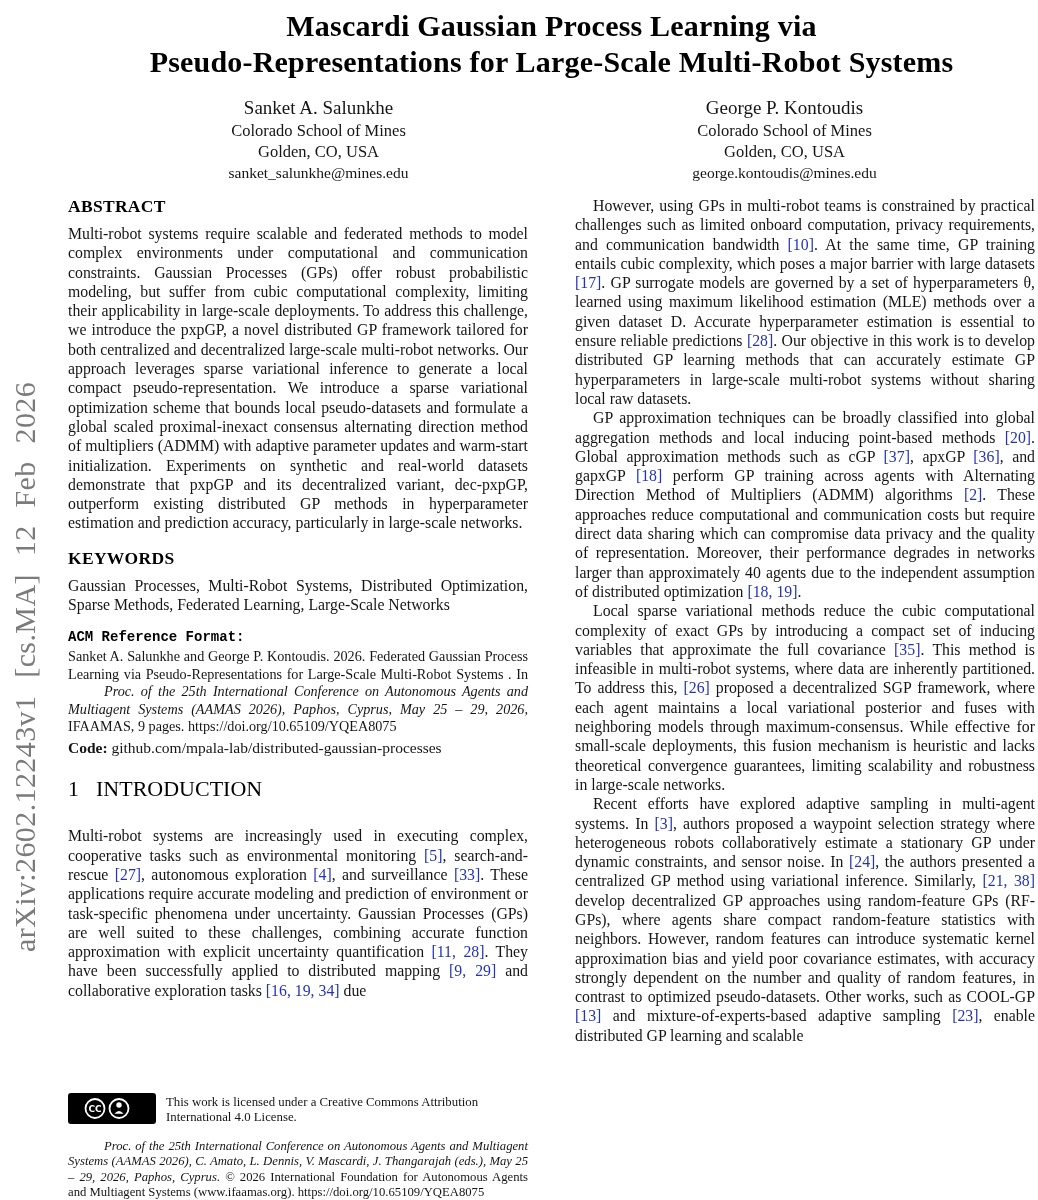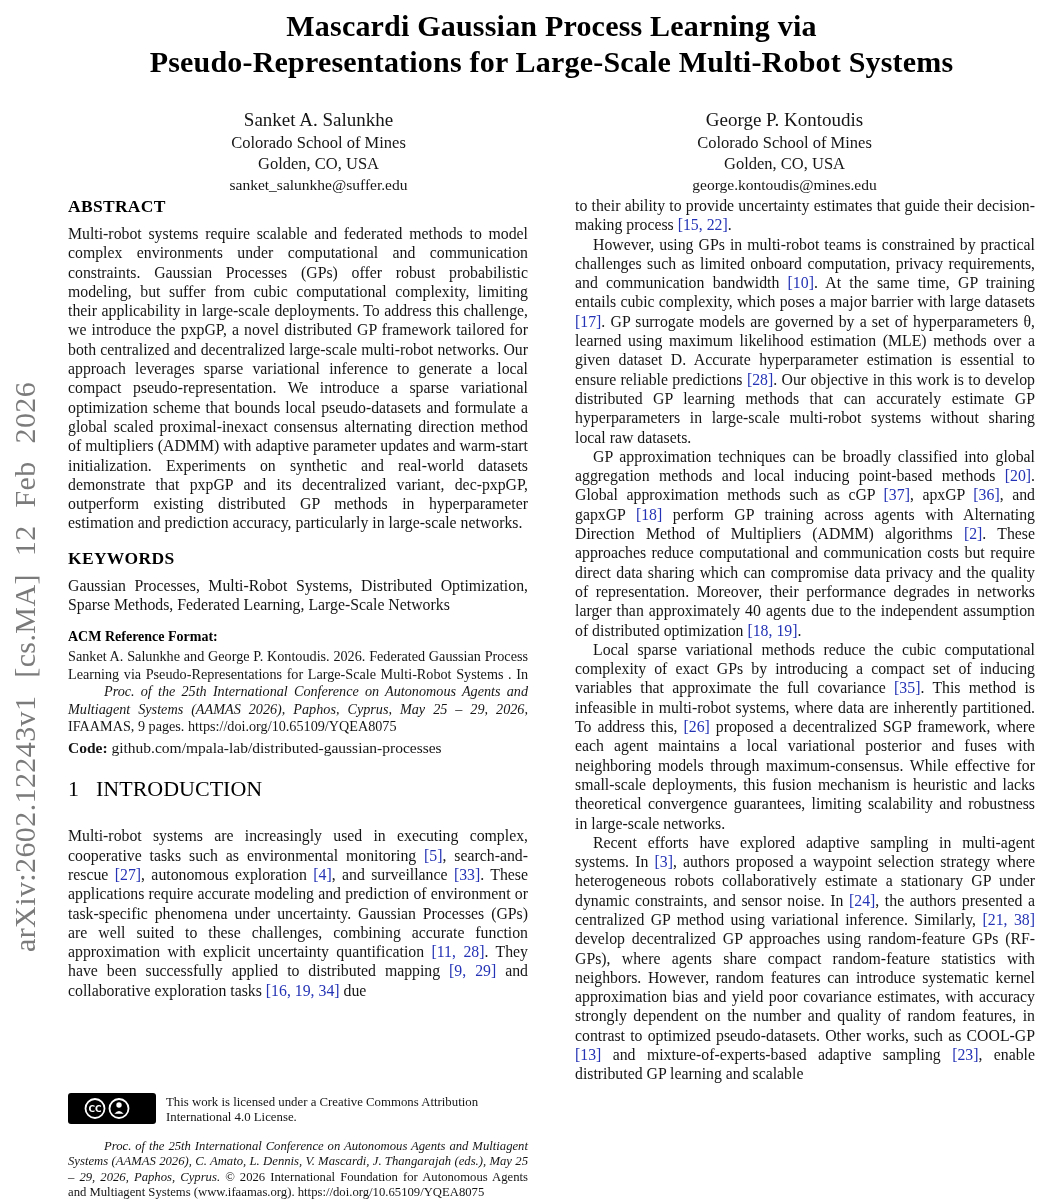--- a/index.html
+++ b/index.html
@@ -9,38 +9,38 @@
     font-family:"Liberation Serif", serif; color:#151515; overflow:hidden;
   }
   .arxiv-strip {
     position:absolute; top:952px; left:8px; transform-origin:0 0;
     transform:rotate(-90deg); white-space:nowrap;
     font-size:30px; color:#7b7b7b; letter-spacing:0.4px; word-spacing:10px;
   }
   .header { margin-left:68px; width:967px; padding-top:8px; text-align:center; }
   .paper-title { font-size:30px; line-height:36px; font-weight:bold; letter-spacing:0.2px; color:#000; }
   .authors { display:flex; justify-content:center; margin-top:16px; }
-  .author { width:466px; text-align:center;margin-top:12px; }
+  .author { width:466px; text-align:center; }
   .author-name { font-size:19px; line-height:24px; }
   .author-line { font-size:16.5px; line-height:21px; }
   .author-email { font-size:15.5px; }
   .columns {
     position:absolute; top:196px; left:68px; width:967px; height:1004px;
     display:flex; gap:47px;
   }
   .col { width:460px; }
   .col-left { display:flex; flex-direction:column; height:1004px; }
   .col-right { height:1004px; overflow:hidden; }
   .heading { font-size:17.5px; font-weight:bold; letter-spacing:0.3px; margin-bottom:7px; color:#000; }
   .mt { margin-top:15px; }
   .body {
     font-size:15.8px; line-height:19.3px; text-align:justify; hyphens:auto;
   }
   .indent { text-indent:18px; }
-  .subheading { font-size:14px; font-weight:bold; margin-top:15px; margin-bottom:3px; color:#000; }
+  .subheading { font-size:14px; font-weight:bold; margin-top:15px; margin-bottom:3px; color:#000;font-family:Liberation Mono, monospace; }
   .refblock { font-size:14.2px; line-height:17.4px; text-align:justify; hyphens:auto; }
   .code-line { font-size:15.5px; line-height:19px; margin-top:3px; }
   .sec-heading { font-size:22px; font-weight:normal; margin-top:19px; margin-bottom:24px; color:#000; }
   .sec-num { margin-right:17px; }
   .it { font-style:italic;margin-left:36px; }
   .cite { color:#2433b5; }
   .doi { color:#151515; }
   .license-row { margin-top:auto; display:flex; gap:10px; align-items:flex-start; padding-bottom:4px; }
   .cc-badge { flex:0 0 auto; }
   .license-text { font-size:12.8px; line-height:15.8px; padding-top:2px; }
@@ -56,21 +56,21 @@
   <header class="header">
     <h1 class="paper-title">
       <span>Mascardi Gaussian Process Learning via</span><br>
       <span>Pseudo-Representations for Large-Scale Multi-Robot Systems</span>
     </h1>
     <div class="authors">
       <div class="author">
         <div class="author-name">Sanket A. Salunkhe</div>
         <div class="author-line">Colorado School of Mines</div>
         <div class="author-line">Golden, CO, USA</div>
-        <div class="author-line author-email">sanket_salunkhe@suffer.edu</div>
+        <div class="author-line author-email">sanket_salunkhe@mines.edu</div>
       </div>
       <div class="author">
         <div class="author-name">George P. Kontoudis</div>
         <div class="author-line">Colorado School of Mines</div>
         <div class="author-line">Golden, CO, USA</div>
         <div class="author-line author-email">george.kontoudis@mines.edu</div>
       </div>
     </div>
   </header>
 
@@ -118,21 +118,20 @@
       </div>
 
       <div class="footnote">
         <span class="it">Proc. of the 25th International Conference on Autonomous Agents and Multiagent Systems (AAMAS 2026), C. Amato, L. Dennis, V. Mascardi, J. Thangarajah (eds.), May 25 – 29, 2026, Paphos, Cyprus.</span>
         <span>© 2026 International Foundation for Autonomous Agents and Multiagent Systems (www.ifaamas.org).</span>
         <span class="doi">https://doi.org/10.65109/YQEA8075</span>
       </div>
     </div>
 
     <div class="col col-right">
-      <p class="body">to their ability to provide uncertainty estimates that guide their decision-making process <span class="cite">[15, 22]</span>.</p>
       <p class="body indent">However, using GPs in multi-robot teams is constrained by practical challenges such as limited onboard computation, privacy requirements, and communication bandwidth <span class="cite">[10]</span>. At the same time, GP training entails cubic complexity, which poses a major barrier with large datasets <span class="cite">[17]</span>. GP surrogate models are governed by a set of hyperparameters θ, learned using maximum likelihood estimation (MLE) methods over a given dataset D. Accurate hyperparameter estimation is essential to ensure reliable predictions <span class="cite">[28]</span>. Our objective in this work is to develop distributed GP learning methods that can accurately estimate GP hyperparameters in large-scale multi-robot systems without sharing local raw datasets.</p>
       <p class="body indent">GP approximation techniques can be broadly classified into global aggregation methods and local inducing point-based methods <span class="cite">[20]</span>. Global approximation methods such as cGP <span class="cite">[37]</span>, apxGP <span class="cite">[36]</span>, and gapxGP <span class="cite">[18]</span> perform GP training across agents with Alternating Direction Method of Multipliers (ADMM) algorithms <span class="cite">[2]</span>. These approaches reduce computational and communication costs but require direct data sharing which can compromise data privacy and the quality of representation. Moreover, their performance degrades in networks larger than approximately 40 agents due to the independent assumption of distributed optimization <span class="cite">[18, 19]</span>.</p>
       <p class="body indent">Local sparse variational methods reduce the cubic computational complexity of exact GPs by introducing a compact set of inducing variables that approximate the full covariance <span class="cite">[35]</span>. This method is infeasible in multi-robot systems, where data are inherently partitioned. To address this, <span class="cite">[26]</span> proposed a decentralized SGP framework, where each agent maintains a local variational posterior and fuses with neighboring models through maximum-consensus. While effective for small-scale deployments, this fusion mechanism is heuristic and lacks theoretical convergence guarantees, limiting scalability and robustness in large-scale networks.</p>
       <p class="body indent">Recent efforts have explored adaptive sampling in multi-agent systems. In <span class="cite">[3]</span>, authors proposed a waypoint selection strategy where heterogeneous robots collaboratively estimate a stationary GP under dynamic constraints, and sensor noise. In <span class="cite">[24]</span>, the authors presented a centralized GP method using variational inference. Similarly, <span class="cite">[21, 38]</span> develop decentralized GP approaches using random-feature GPs (RF-GPs), where agents share compact random-feature statistics with neighbors. However, random features can introduce systematic kernel approximation bias and yield poor covariance estimates, with accuracy strongly dependent on the number and quality of random features, in contrast to optimized pseudo-datasets. Other works, such as COOL-GP <span class="cite">[13]</span> and mixture-of-experts-based adaptive sampling <span class="cite">[23]</span>, enable distributed GP learning and scalable</p>
     </div>
 
   </div>
 </div>
 
 </body></html>

